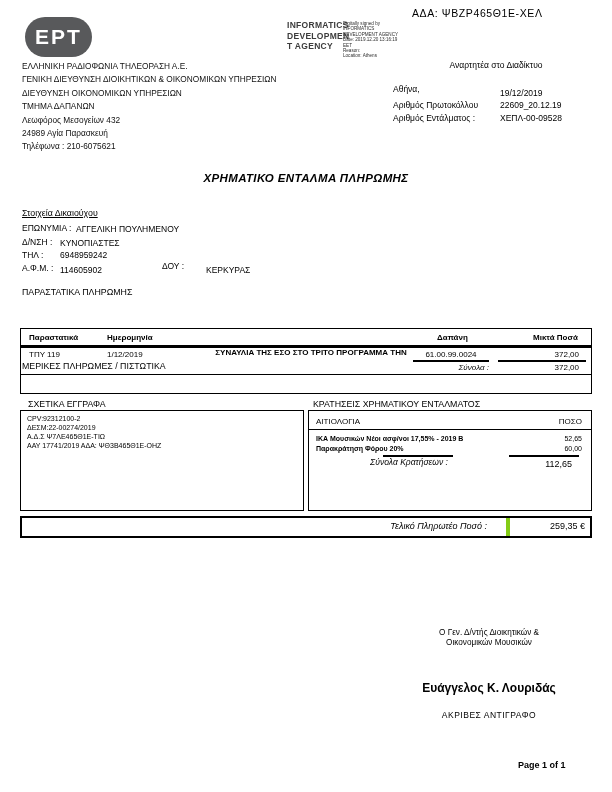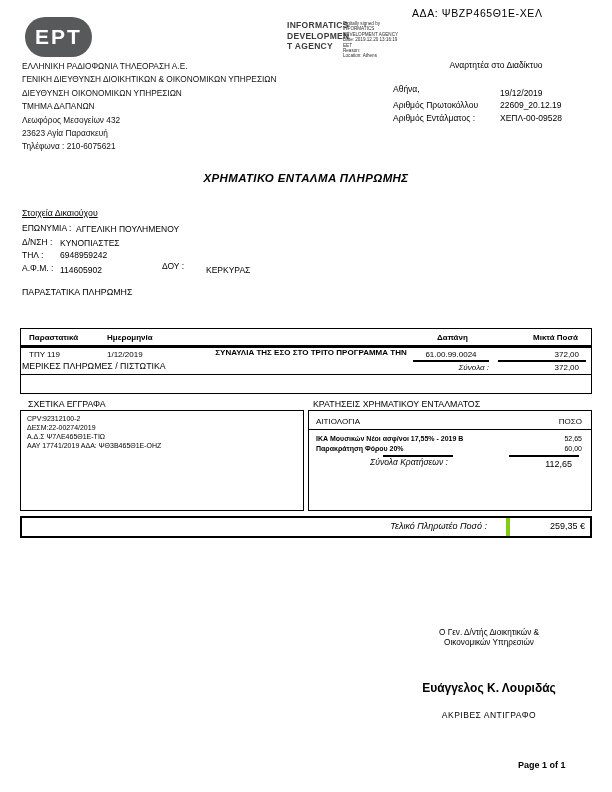--- a/index.html
+++ b/index.html
@@ -49,21 +49,21 @@
     <div class="stamp-sm">Reason:</div>
     <div class="stamp-sm">Location: Athens</div>
   </div>
 
   <div class="abs" style="left:22px;top:60px;">
     <div class="orgline">ΕΛΛΗΝΙΚΗ ΡΑΔΙΟΦΩΝΙΑ ΤΗΛΕΟΡΑΣΗ Α.Ε.</div>
     <div class="orgline">ΓΕΝΙΚΗ ΔΙΕΥΘΥΝΣΗ ΔΙΟΙΚΗΤΙΚΩΝ &amp; ΟΙΚΟΝΟΜΙΚΩΝ ΥΠΗΡΕΣΙΩΝ</div>
     <div class="orgline">ΔΙΕΥΘΥΝΣΗ ΟΙΚΟΝΟΜΙΚΩΝ ΥΠΗΡΕΣΙΩΝ</div>
     <div class="orgline">ΤΜΗΜΑ ΔΑΠΑΝΩΝ</div>
     <div class="orgline">Λεωφόρος Μεσογείων 432</div>
-    <div class="orgline">23623 Αγία Παρασκευή</div>
+    <div class="orgline">24989 Αγία Παρασκευή</div>
     <div class="orgline">Τηλέφωνα : 210-6075621</div>
   </div>
 
   <div class="abs lbl ctr" style="left:400px;top:60px;width:192px;">Αναρτητέα στο Διαδίκτυο</div>
   <div class="abs lbl" style="left:393px;top:84px;">Αθήνα,</div>
   <div class="abs val" style="left:500px;top:88px;">19/12/2019</div>
   <div class="abs lbl" style="left:393px;top:100px;">Αριθμός Πρωτοκόλλου</div>
   <div class="abs val" style="left:500px;top:100px;">22609_20.12.19</div>
   <div class="abs lbl" style="left:393px;top:113px;">Αριθμός Εντάλματος :</div>
   <div class="abs val" style="left:500px;top:113px;">ΧΕΠΛ-00-09528</div>
@@ -144,20 +144,20 @@
 
   <div class="box" style="left:20px;top:516px;width:568px;height:18px;border-width:2px;">
     <div class="abs it rt" style="left:320px;top:3px;width:145px;font-size:9px;">Τελικό Πληρωτέο Ποσό :</div>
     <div class="abs" style="right:0;top:0;width:80px;height:18px;border-left:4px solid #84cc16;">
       <div class="abs rt" style="right:5px;top:3px;width:70px;font-size:9px;">259,35 €</div>
     </div>
   </div>
 
   <div class="abs ctr" style="left:389px;top:628px;width:200px;font-size:8.2px;line-height:10px;white-space:normal;">
     <div>Ο Γεν. Δ/ντής Διοικητικών &amp;</div>
-    <div>Οικονομικών Υπηρεσιών</div>
+    <div>Οικονομικών Μουσικών</div>
   </div>
   <div class="abs ctr" style="left:389px;top:681px;width:200px;font-size:12px;font-weight:bold;">Ευάγγελος Κ. Λουριδάς</div>
   <div class="abs ctr" style="left:389px;top:710px;width:200px;font-size:8.5px;letter-spacing:.5px;">ΑΚΡΙΒΕΣ ΑΝΤΙΓΡΑΦΟ</div>
 
   <div class="abs" style="left:518px;top:760px;font-size:9px;font-weight:bold;">Page 1 of 1</div>
 
 </div>
 
 </body></html>

